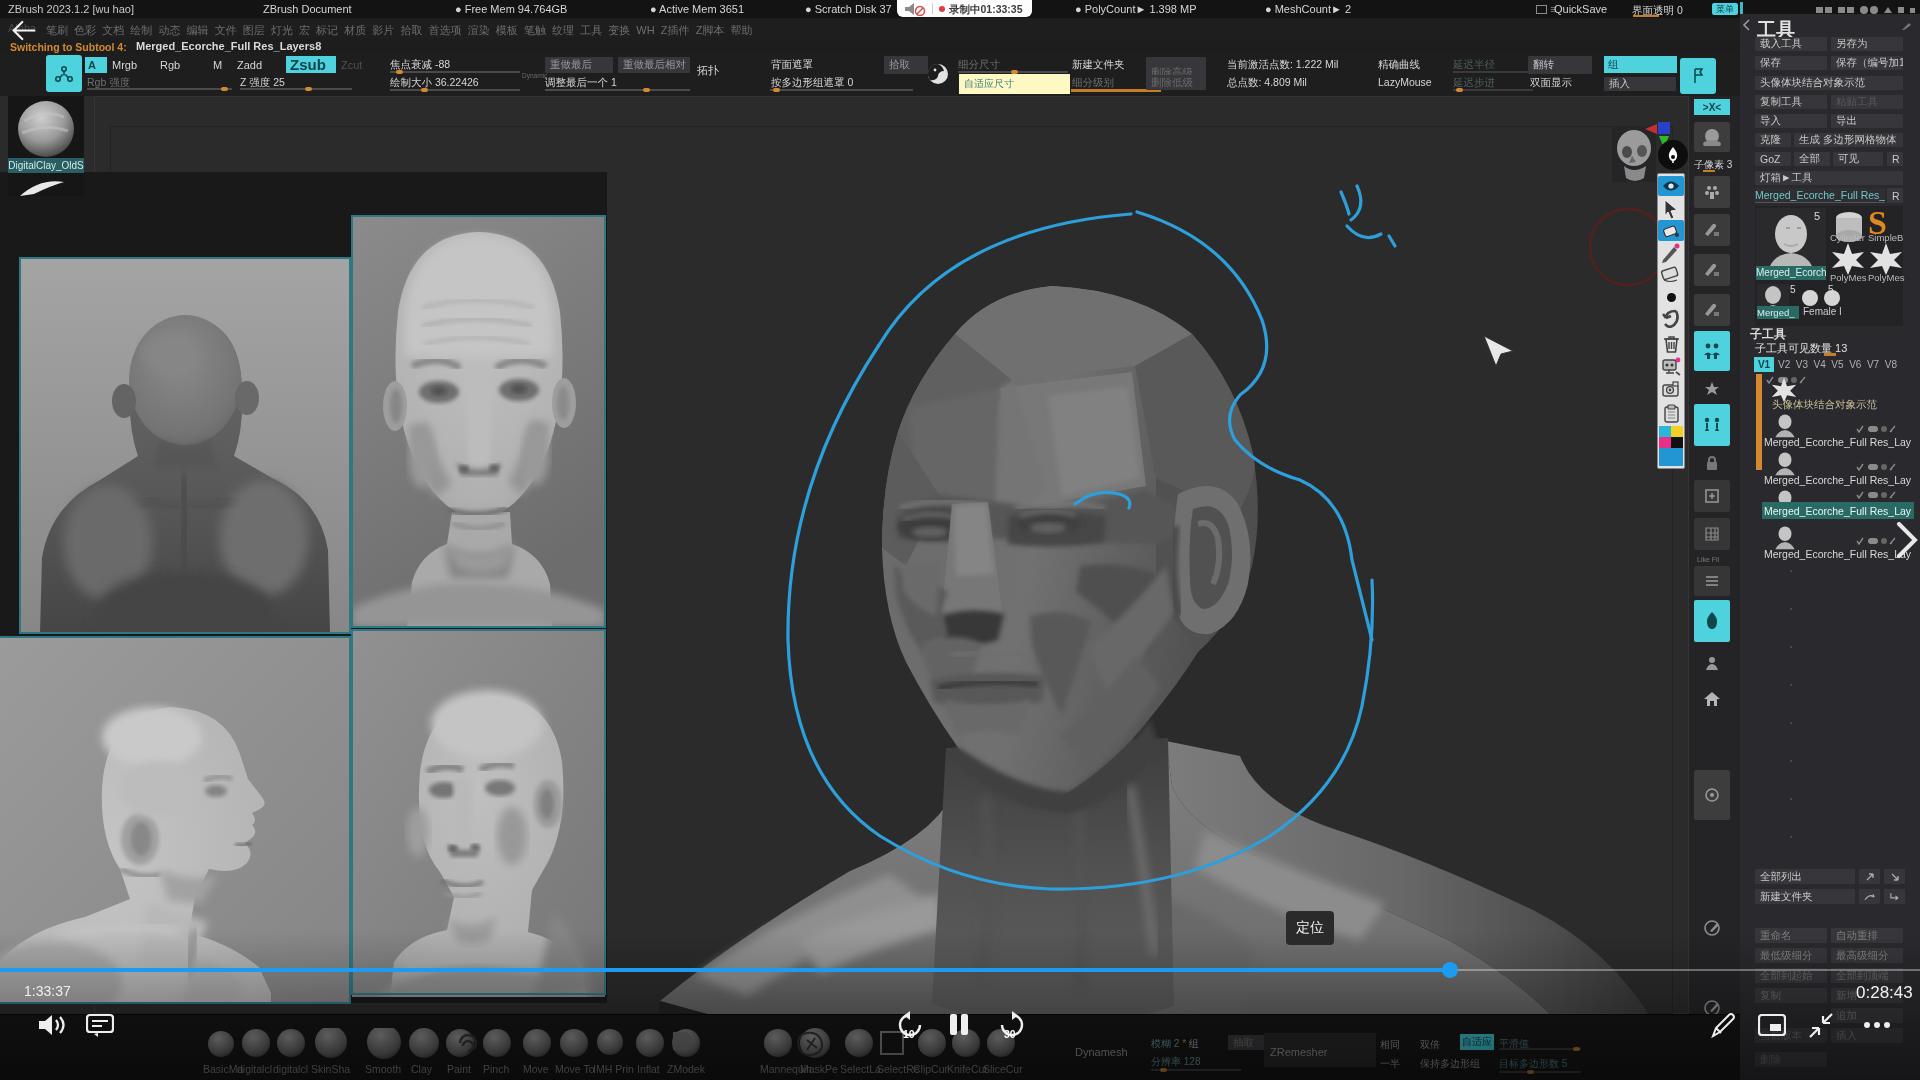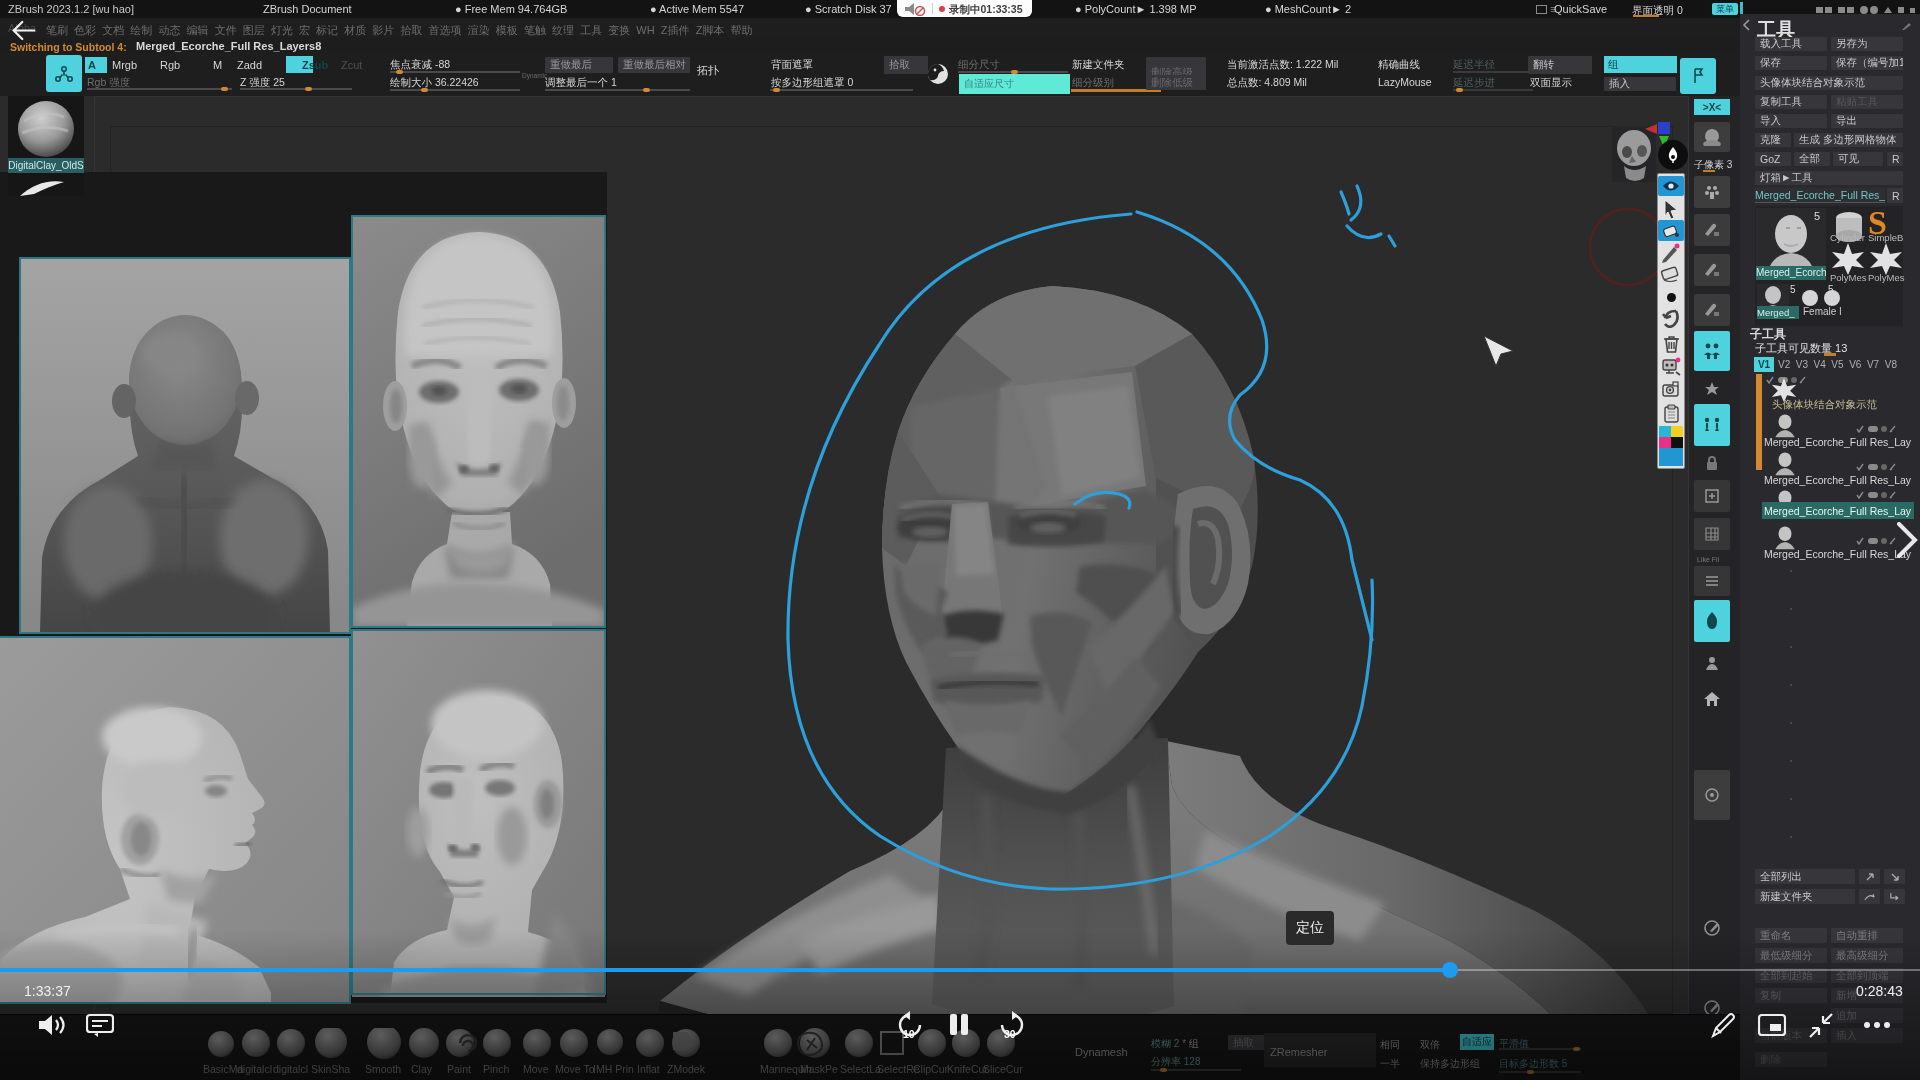--- a/index.html
+++ b/index.html
@@ -19,21 +19,21 @@
 <div class="a" style="left:0;top:96px;width:1740px;height:984px;background:#2b2b2b"></div>
 <div class="a" style="left:1689px;top:96px;width:51px;height:984px;background:#242427"></div>
 <div class="a" style="left:94px;top:96px;width:1595px;height:918px;border:1px solid #353538"></div>
 <div class="a" style="left:110px;top:126px;width:1563px;height:888px;border:1px solid #232325"></div>
 
 
 <div class="a" style="left:0;top:0;width:1920px;height:18px;background:#131313"></div>
 <div class="a w t11" style="left:8px;top:3px;color:#c9c9c9">ZBrush 2023.1.2 [wu hao]</div>
 <div class="a w t11" style="left:263px;top:3px">ZBrush Document</div>
 <div class="a w t11" style="left:455px;top:3px">● Free Mem 94.764GB</div>
-<div class="a w t11" style="left:650px;top:3px">● Active Mem 5547</div>
+<div class="a w t11" style="left:650px;top:3px">● Active Mem 3651</div>
 <div class="a w t11" style="left:805px;top:3px">● Scratch Disk 37</div>
 <div class="a w t11" style="left:950px;top:3px">● Timer► 1.822</div>
 <div class="a w t11" style="left:1075px;top:3px">● PolyCount► 1.398 MP</div>
 <div class="a w t11" style="left:1265px;top:3px">● MeshCount► 2</div>
 <div class="a" style="left:1536px;top:5px;width:11px;height:9px;border:1px solid #8a8a8a"></div><div class="a t10" style="left:1550px;top:3px;color:#8a8a8a">≡</div>
 <div class="a w t11" style="left:1554px;top:3px">QuickSave</div>
 <div class="a w t10" style="left:1632px;top:4px">界面透明 0</div>
 <div class="a" style="left:1633px;top:15px;width:26px;height:2px;background:#c77c28"></div>
 <div class="a cy" style="left:1712px;top:3px;width:26px;height:12px;border-radius:2px;font-size:9px;display:flex;align-items:center;justify-content:center">菜单</div>
 <div class="a" style="left:1740px;top:2px;width:3px;height:14px;background:#3fb9c4"></div>
@@ -70,21 +70,21 @@
         <circle cx="17" cy="16" r="2.2"></circle>
         <path d="M11 8.5v4M7 14.5l2.5-3M15 14.5l-2.5-3"></path>
       </g>
     </svg>
   </div>
 <div class="a cy" style="left:85px;top:57px;width:22px;height:16px;font-size:11px;font-weight:bold;display:flex;align-items:center;padding-left:3px">A</div>
 <div class="a w t11" style="left:112px;top:59px">Mrgb</div>
 <div class="a w t11" style="left:160px;top:59px">Rgb</div>
 <div class="a w t11" style="left:213px;top:59px">M</div>
 <div class="a w t11" style="left:237px;top:59px">Zadd</div>
-<div class="a cy" style="left:286px;top:56px;width:27px;height:17px;font-size:11px;font-weight:bold;display:flex;align-items:center;padding-left:16px">Zsub</div>
+<div class="a cy" style="left:286px;top:56px;width:50px;height:17px;font-size:15px;font-weight:bold;display:flex;align-items:center;padding-left:4px">Zsub</div>
 <div class="a t11" style="left:341px;top:59px;color:#4f4f4f">Zcut</div>
 <div class="a dm t10" style="left:87px;top:76px">Rgb 强度</div>
 <div class="sl" style="left:87px;top:88px;width:145px"></div><div class="dot" style="left:221px;top:87px"></div>
 <div class="a w t10" style="left:240px;top:76px">Z 强度 25</div>
 <div class="sl" style="left:240px;top:88px;width:112px"></div><div class="dot" style="left:305px;top:87px"></div>
 <div class="a w t10" style="left:390px;top:58px">焦点衰减 -88</div>
 <div class="sl" style="left:390px;top:71px;width:130px"></div><div class="dot" style="left:396px;top:70px"></div>
 <div class="a w t10" style="left:390px;top:76px">绘制大小 36.22426</div>
 <div class="sl" style="left:390px;top:89px;width:130px"></div><div class="dot" style="left:421px;top:88px"></div>
 <div class="a" style="left:522px;top:72px;color:#6a6a6a;font-size:6.5px">Dynamic</div>
@@ -97,21 +97,21 @@
 <div class="b" style="left:884px;top:56px;width:44px;height:18px">拾取</div>
 <div class="a w t10" style="left:771px;top:76px">按多边形组遮罩 0</div>
 <div class="sl" style="left:770px;top:89px;width:143px"></div><div class="dot" style="left:773px;top:88px"></div>
 <svg class="a" style="left:926px;top:62px" width="24" height="24" viewBox="0 0 24 24">
     <circle cx="12" cy="12" r="10" fill="#e2e2e2"></circle>
     <path d="M12 2 a10 10 0 0 0 -8 16 a6 5 0 0 0 8 -4 a6 5 0 0 1 6 -5 a10 10 0 0 0 -6 -7z" fill="#1d1d1d"></path>
     <circle cx="9" cy="8" r="1.4" fill="#e2e2e2"></circle>
   </svg>
 <div class="a dm t10" style="left:958px;top:58px">细分尺寸</div>
 <div class="sl" style="left:958px;top:71px;width:110px"></div><div class="dot" style="left:1011px;top:70px"></div>
-<div class="a" style="left:959px;top:74px;width:111px;height:20px;background:#5eead4;color:#3b7e85;font-size:10px;line-height:20px;padding-left:5px">自适应尺寸</div>
+<div class="a" style="left:959px;top:74px;width:111px;height:20px;background:#fef9c3;color:#3b7e85;font-size:10px;line-height:20px;padding-left:5px">自适应尺寸</div>
 <div class="a w t10" style="left:1072px;top:58px">新建文件夹</div>
 <div class="a dm t10" style="left:1072px;top:76px">细分级别</div>
 <div class="a" style="left:1071px;top:89px;width:90px;height:2.5px;background:#c77c28"></div>
 <div class="b" style="left:1146px;top:57px;width:60px;height:32px;color:#6a6a6a">删除高级</div>
 <div class="b" style="left:1146px;top:75px;width:60px;height:15px;color:#6a6a6a">删除低级</div>
 <div class="a w t10" style="left:1227px;top:58px">当前激活点数: 1.222 Mil</div>
 <div class="a w t10" style="left:1227px;top:76px">总点数: 4.809 Mil</div>
 <div class="a w t10" style="left:1378px;top:58px">精确曲线</div>
 <div class="a w t10" style="left:1378px;top:76px">LazyMouse</div>
 <div class="a dm t10" style="left:1453px;top:58px;color:#4f5f5f">延迟半径</div>
@@ -874,21 +874,21 @@
 <div class="sl" style="left:1499px;top:1048px;width:82px;background:#333"></div><div class="dot" style="left:1573px;top:1047px;opacity:0.7"></div>
 <div class="a" style="left:1499px;top:1057px;color:#49707a;font-size:10px">目标多边形数 5</div>
 <div class="sl" style="left:1499px;top:1071px;width:82px;background:#333"></div><div class="dot" style="left:1527px;top:1070px;opacity:0.7"></div>
 
 
 <div class="a" style="left:0;top:930px;width:1920px;height:150px;background:linear-gradient(to bottom,rgba(0,0,0,0) 0%,rgba(0,0,0,0.25) 50%,rgba(0,0,0,0.5) 100%);pointer-events:none"></div>
 <div class="a" style="left:0;top:968px;width:1443px;height:4px;background:#1d9bf0"></div>
 <div class="a" style="left:1443px;top:969px;width:477px;height:2px;background:rgba(255,255,255,0.35)"></div>
 <div class="a" style="left:1442px;top:962px;width:16px;height:16px;border-radius:50%;background:#1d9bf0"></div>
 <div class="a" style="left:24px;top:983px;color:#f0f0f0;font-size:14px">1:33:37</div>
-<div class="a" style="left:1856px;top:983px;color:#f0f0f0;font-size:14px">0:28:43</div>
+<div class="a" style="left:1856px;top:983px;color:#f0f0f0;font-size:17px">0:28:43</div>
 <svg class="a" style="left:36px;top:1012px" width="30" height="26" viewBox="0 0 30 26">
       <path d="M3 9 h6 l7 -6 v20 l-7 -6 h-6 z" fill="#eee"></path>
       <path d="M20 8 q4 5 0 10 M24 5 q7 8 0 16" stroke="#eee" stroke-width="2.2" fill="none"></path>
     </svg>
 <svg class="a" style="left:86px;top:1013px" width="28" height="24" viewBox="0 0 28 24">
       <rect x="1" y="2" width="26" height="17" rx="3" fill="none" stroke="#eee" stroke-width="2.2"></rect>
       <path d="M8 21 l4 3 l0 -4" fill="#eee"></path>
       <path d="M6 8 h16 M6 13 h10" stroke="#eee" stroke-width="2"></path>
     </svg>
 <svg class="a" style="left:895px;top:1011px" width="30" height="28" viewBox="0 0 30 28">

